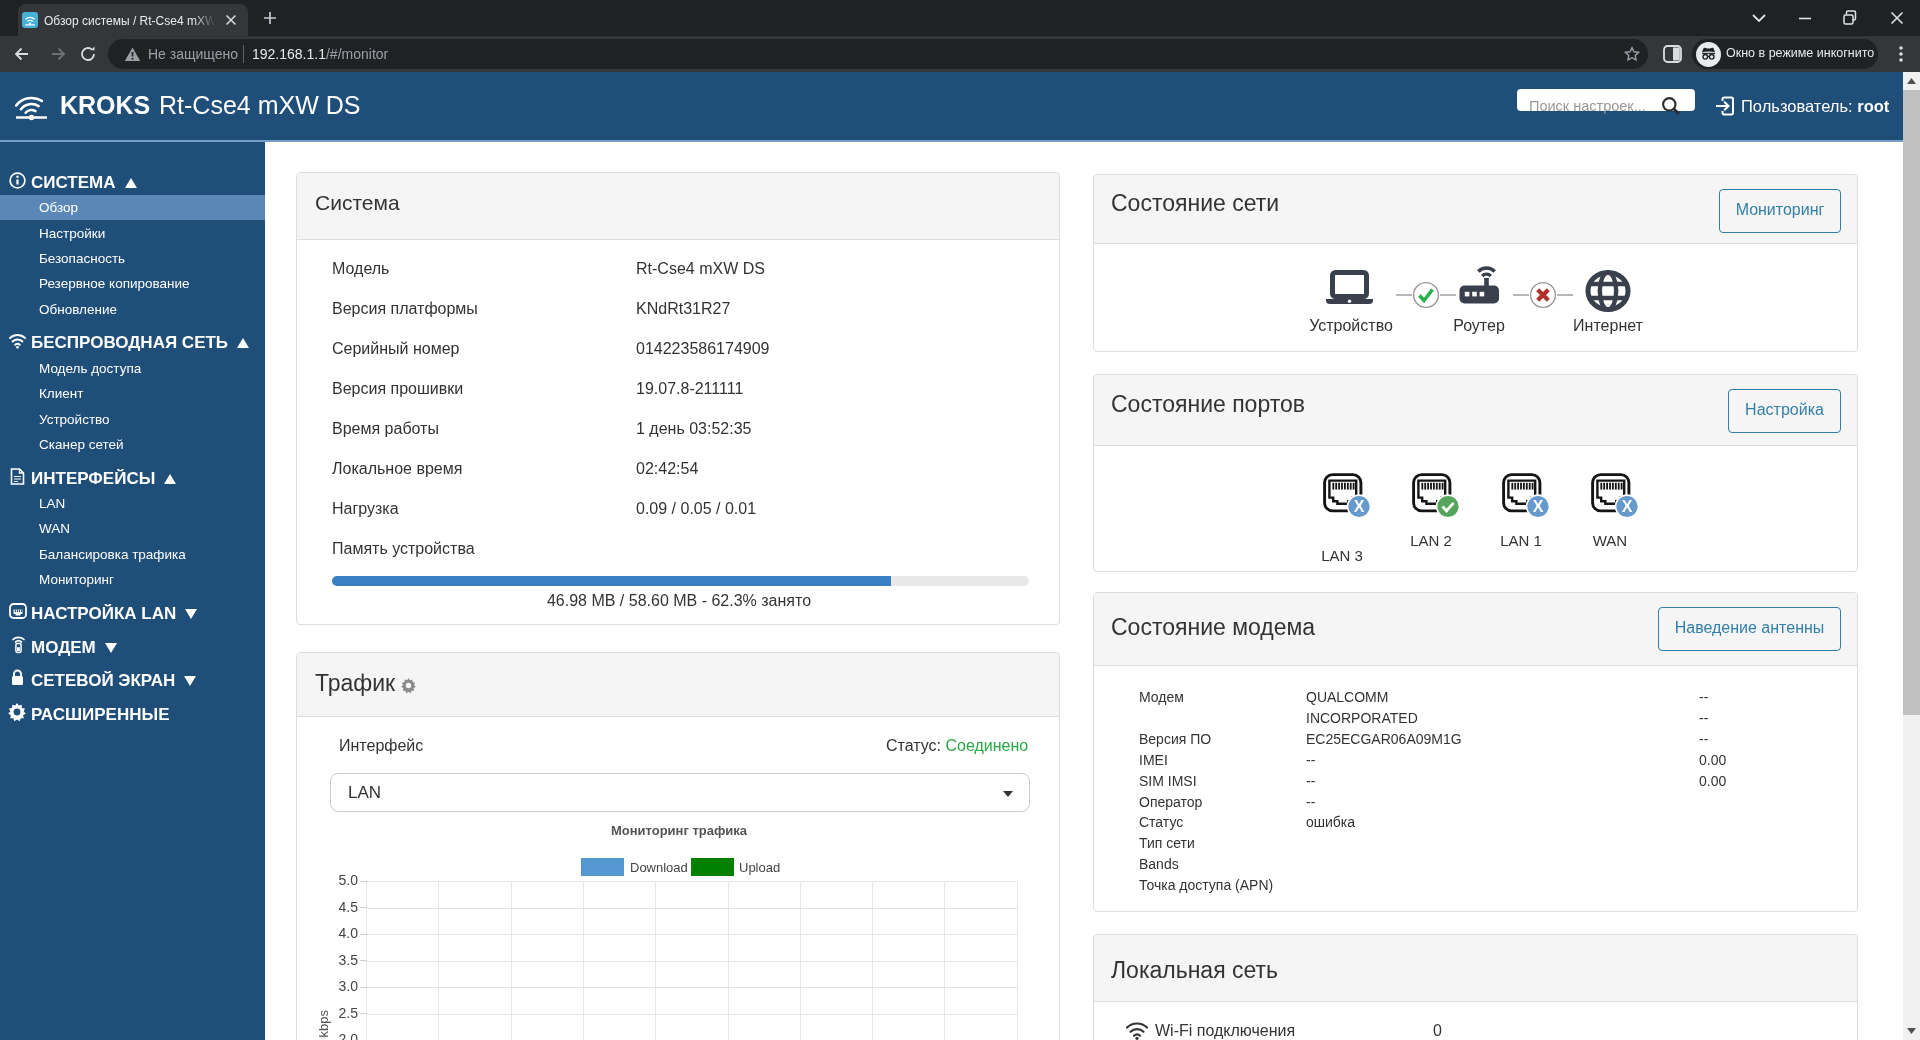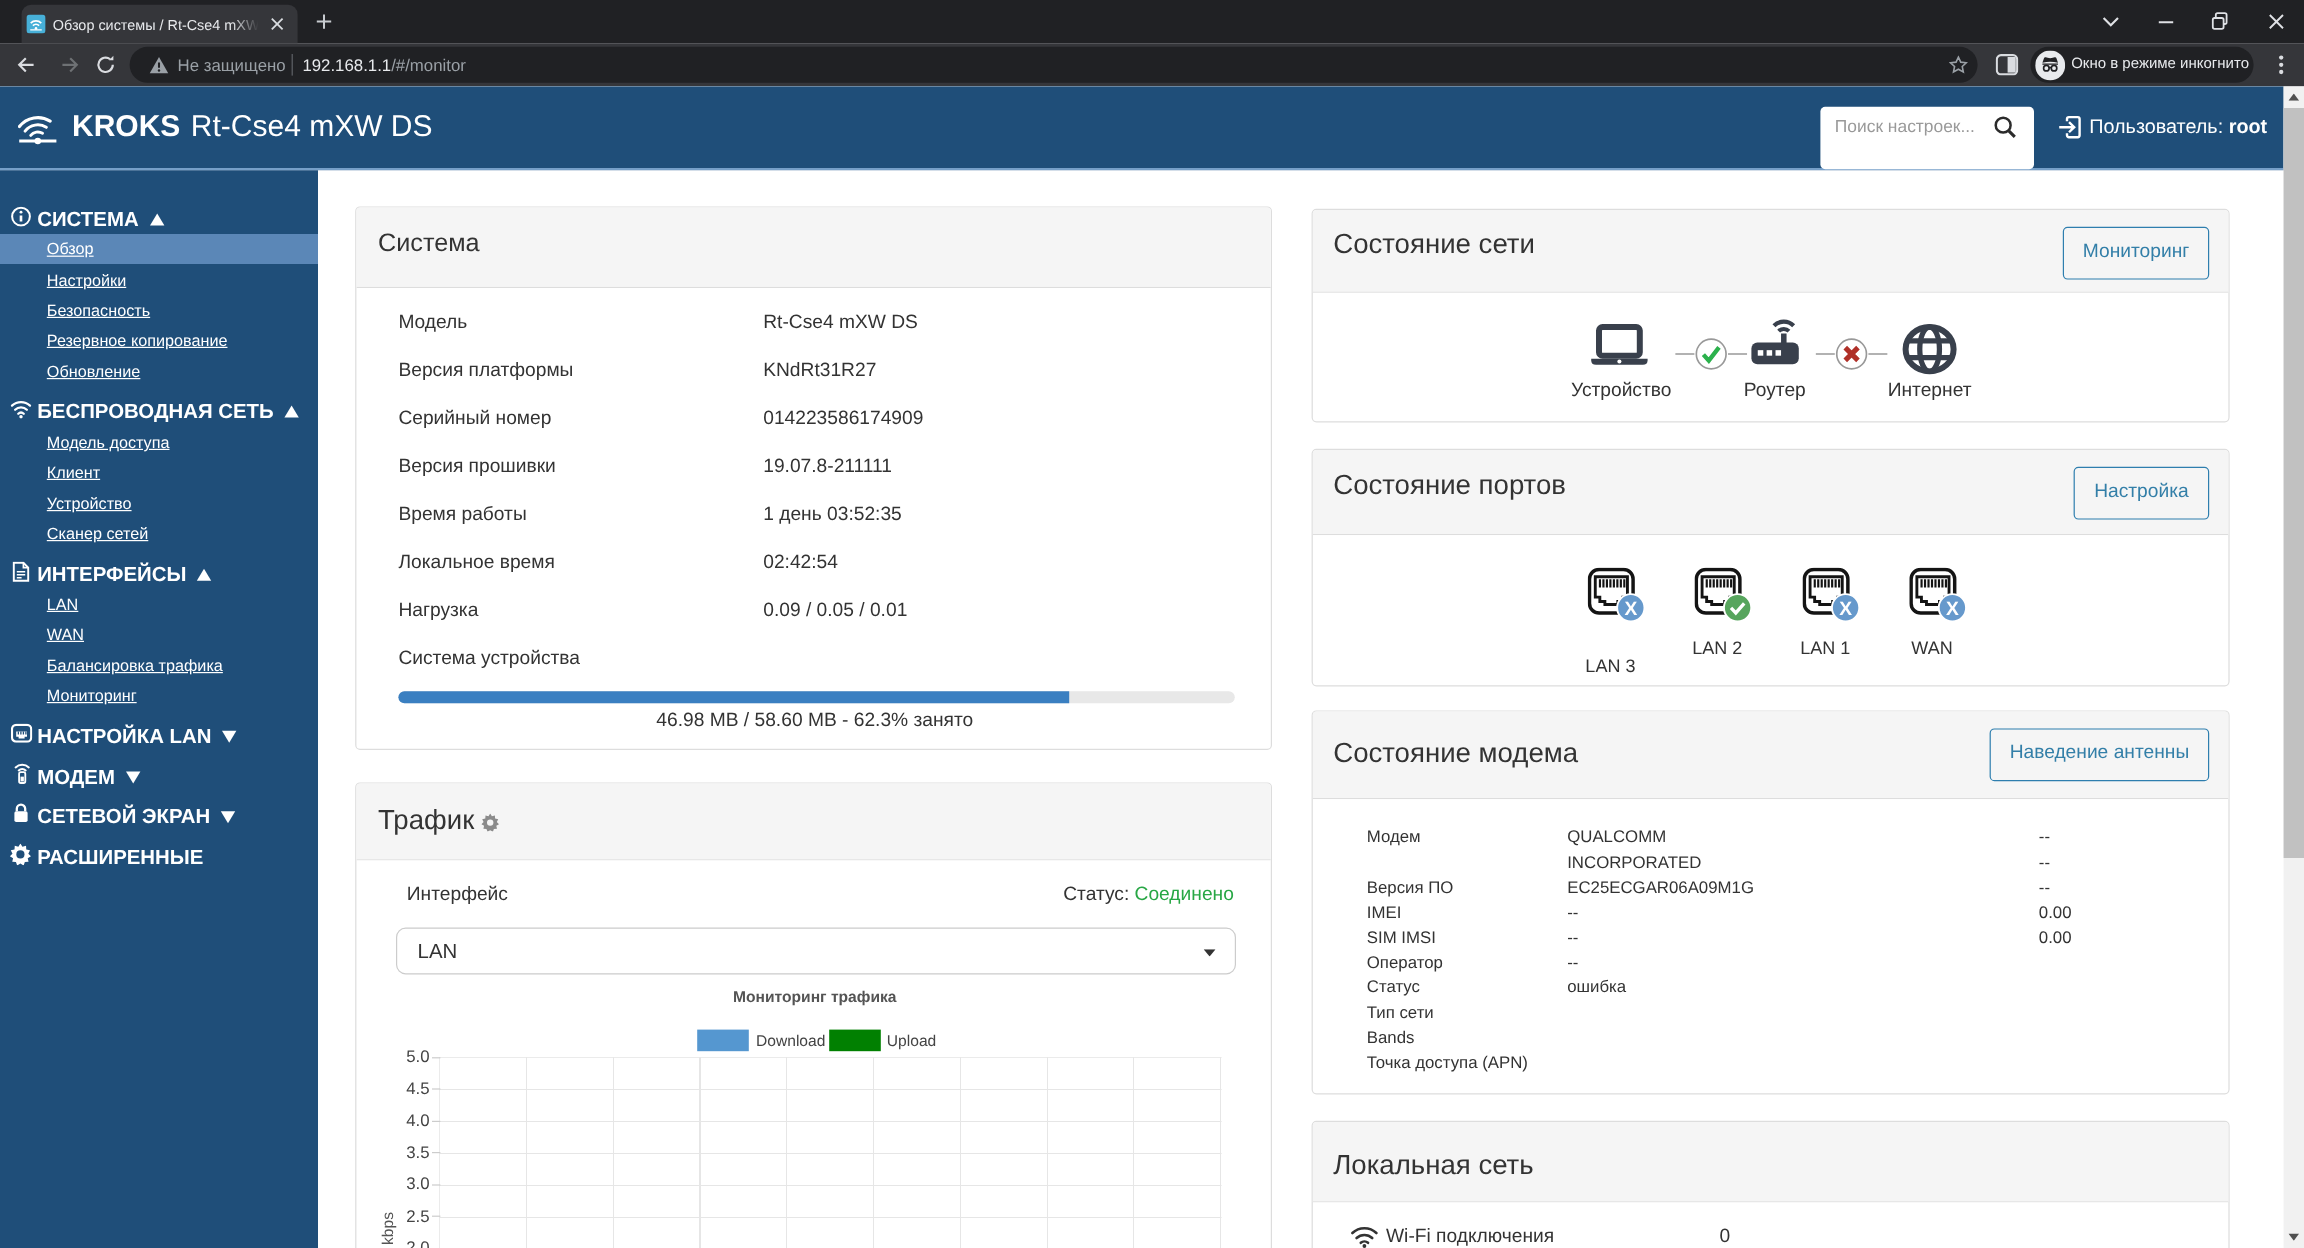--- a/index.html
+++ b/index.html
@@ -9,21 +9,21 @@
 
 #tabstrip{left:0;top:0;width:1920px;height:36px;background:#202124;}
 #tab{left:18px;top:4px;width:230px;height:32px;background:#35363a;border-radius:8px 8px 0 0;}
 #tabtitle{left:26px;top:10px;color:#e8eaed;font-size:12px;white-space:nowrap;width:175px;overflow:hidden;}
 #toolbar{left:0;top:36px;width:1920px;height:36px;background:#35363a;}
 #urlbar{left:108px;top:3px;width:1540px;height:30px;background:#202124;border-radius:15px;}
 
 #page{left:0;top:72px;width:1903px;height:968px;background:#fff;}
 #hdr{left:0;top:0;width:1903px;height:70px;background:#1f4e79;border-bottom:2px solid #769fc8;}
 #sidebar{left:0;top:70px;width:265px;height:898px;background:#1f4e79;color:#fff;}
-.mitem{position:absolute;left:39px;font-size:13.5px;color:#fff;white-space:nowrap;text-decoration:underline;}
+.mitem{position:absolute;left:39px;font-size:13.5px;color:#fff;white-space:nowrap;}
 .msec{position:absolute;left:31px;font-size:17px;font-weight:bold;color:#fff;white-space:nowrap;}
 .marr{display:inline-block;margin-left:9px;width:0;height:0;border-left:6px solid transparent;border-right:6px solid transparent;}
 .up{border-bottom:10px solid #fff;}
 .down{border-top:10px solid #fff;}
 #active{left:0;top:53px;width:265px;height:25px;background:#5b87b7;}
 
 .card{position:absolute;background:#fff;border:1px solid #ddd;border-radius:4px;}
 .ch{position:absolute;left:0;top:0;right:0;background:#f5f5f5;border-bottom:1px solid #ddd;border-radius:3px 3px 0 0;}
 .ct{position:absolute;color:#333;}
 .btn{position:absolute;border:1.5px solid #2e7eae;border-radius:4px;color:#337fa8;font-size:16px;text-align:center;background:transparent;height:44px;line-height:40px;top:14px;}
@@ -122,21 +122,21 @@
   <div class="abs" id="hdr">
     <svg class="abs" style="left:15px;top:22px" width="34" height="28" viewBox="0 0 34 28">
           <path d="M3.5 9.0 A19.5 19.5 0 0 1 29.5 9.0" stroke="#fff" stroke-width="2.6" fill="none" stroke-linecap="round" transform="rotate(-10 16.5 23.5)"></path>
           <path d="M7.5 13.5 A13.5 13.5 0 0 1 25.5 13.5" stroke="#fff" stroke-width="2.5" fill="none" stroke-linecap="round" transform="rotate(-10 16.5 23.5)"></path>
           <path d="M11.5 17.9 A7.5 7.5 0 0 1 21.5 17.9" stroke="#fff" stroke-width="2.4" fill="none" stroke-linecap="round" transform="rotate(-10 16.5 23.5)"></path>
           <path d="M1 23.5 H32" stroke="#fff" stroke-width="2.5"></path>
           <circle cx="16.5" cy="23.5" r="2.7" fill="#fff"></circle>
         </svg>
     <div class="abs" style="left:60px;top:19px;font-size:25px;font-weight:bold;color:#fff">KROKS</div>
     <div class="abs" style="left:159px;top:19px;font-size:25px;color:#fff">Rt-Cse4 mXW DS</div>
-    <div class="abs" style="left:1517px;top:17px;width:178px;height:52px;background:#fff;border-radius:4px">
+    <div class="abs" style="left:1517px;top:17px;width:178px;height:22px;background:#fff;border-radius:4px">
       <div class="abs" style="left:12px;top:9px;font-size:14.5px;color:#999">Поиск настроек...</div>
       <svg class="abs" style="left:144px;top:7px" width="20" height="20" viewBox="0 0 20 20">
             <circle cx="8.3" cy="8.3" r="6.2" stroke="#2b2b2b" stroke-width="2.1" fill="none"></circle>
             <path d="M13 13 L18 18" stroke="#2b2b2b" stroke-width="2.6"></path>
           </svg>
     </div>
     <svg class="abs" style="left:1715px;top:24px" width="20" height="20" viewBox="0 0 20 20">
           <path d="M7.5 5 V3.2 a1.6 1.6 0 0 1 1.6 -1.6 H16.4 a1.6 1.6 0 0 1 1.6 1.6 V16.8 a1.6 1.6 0 0 1 -1.6 1.6 H9.1 a1.6 1.6 0 0 1 -1.6 -1.6 V15" stroke="#fff" stroke-width="2" fill="none"></path>
           <path d="M1 10 H13.2 M9.2 5.8 L13.5 10 L9.2 14.2" stroke="#fff" stroke-width="2" fill="none"></path>
         </svg>
@@ -215,21 +215,21 @@
     <div class="rowlbl" style="top:167px">Серийный номер</div>
         <div class="rowval" style="top:167px">014223586174909</div>
     <div class="rowlbl" style="top:207px">Версия прошивки</div>
         <div class="rowval" style="top:207px">19.07.8-211111</div>
     <div class="rowlbl" style="top:247px">Время работы</div>
         <div class="rowval" style="top:247px">1 день 03:52:35</div>
     <div class="rowlbl" style="top:287px">Локальное время</div>
         <div class="rowval" style="top:287px">02:42:54</div>
     <div class="rowlbl" style="top:327px">Нагрузка</div>
         <div class="rowval" style="top:327px">0.09 / 0.05 / 0.01</div>
-    <div class="rowlbl" style="top:367px">Система устройства</div>
+    <div class="rowlbl" style="top:367px">Память устройства</div>
     <div class="abs" style="left:35px;top:403px;width:697px;height:10px;background:#e8e8e8;border-radius:5px">
           <div style="width:80.2%;height:10px;background:#3a7fc1;border-radius:5px 0 0 5px"></div>
         </div>
     <div class="abs" style="left:0;top:419px;width:764px;text-align:center;font-size:16px;color:#333">46.98 MB / 58.60 MB - 62.3% занято</div>
   </div>
 
   <div class="card" style="left:296px;top:580px;width:764px;height:500px">
     <div class="ch" style="height:64px">
           <div class="ct" style="left:18px;top:17px;font-size:23px">Трафик</div>
       <svg class="abs" style="left:104px;top:25px" width="15" height="15" viewBox="0 0 18 18">

